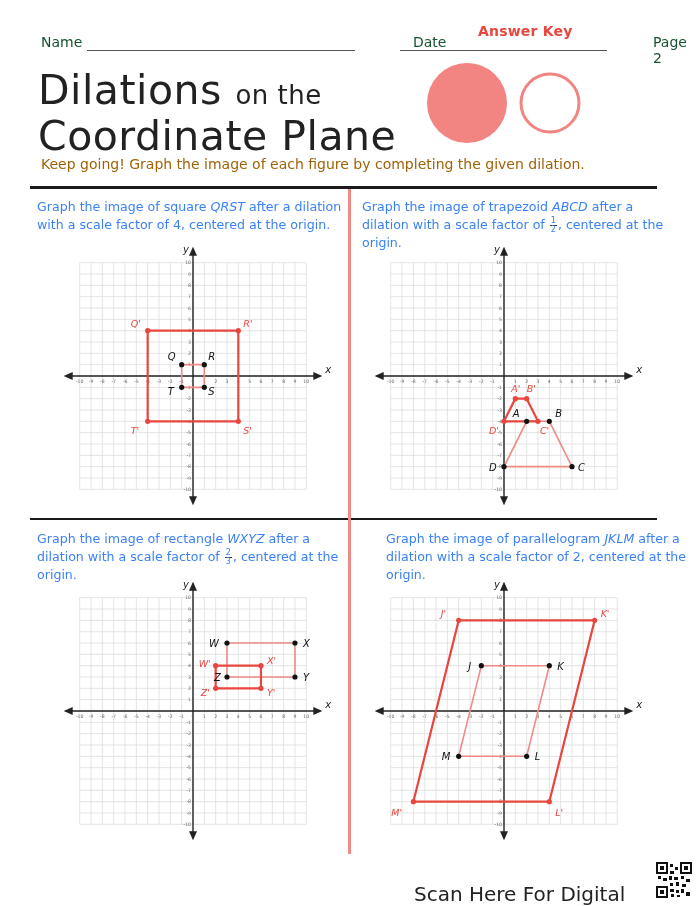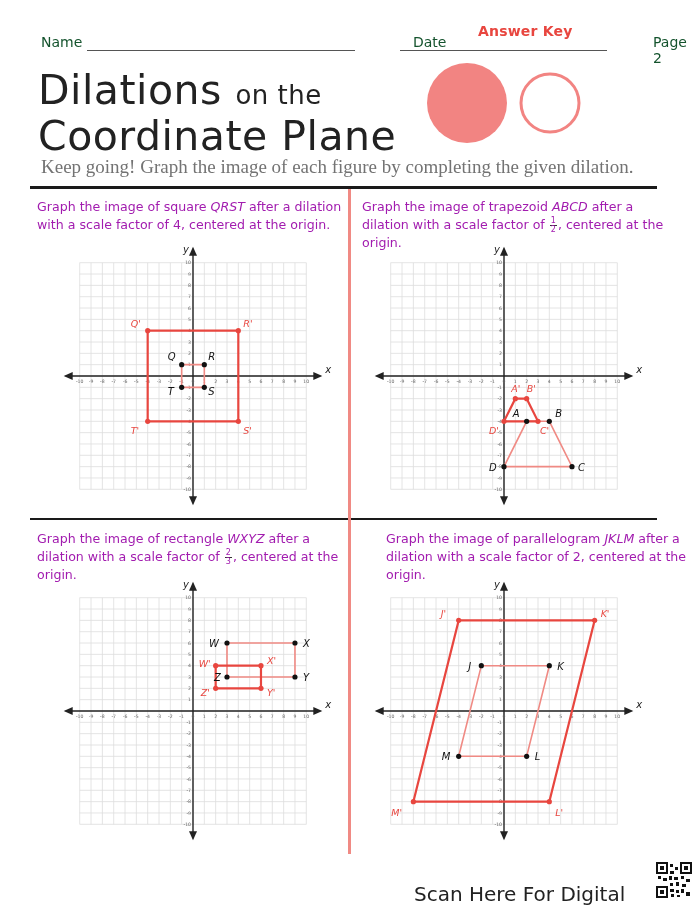--- a/index.html
+++ b/index.html
@@ -3,24 +3,24 @@
 <meta charset="utf-8">
 <style>
   html, body { margin:0; padding:0; background:#ffffff; }
   body { width:700px; height:906px; position:relative; overflow:hidden; font-family:"DejaVu Sans", sans-serif; color:#222; }
   .abs { position:absolute; }
   .hdr-label { font-size:14px; color:#14532d; }
   .hdr-line { border-bottom:1px solid #555; height:0; }
   .answer-key { font-size:14px; color:#e8463f; font-weight:bold; letter-spacing:0.2px; }
   .title-big { font-size:41px; color:#222; line-height:46px; letter-spacing:0.5px; }
   .title-small { font-size:26px;margin-top:48px; }
-  .subtitle { font-size:19px; color:#737373;font-family:Liberation Serif, serif; }
+  .subtitle { font-size:14px; color:#a16207; }
   .rule-black { background:#1a1a1a; height:3px; }
   .rule-pink { background:#f08a84; width:3px; }
-  .prompt { font-size:12.6px; color:#a21caf; line-height:18px; }
+  .prompt { font-size:12.6px; color:#3b82f6; line-height:18px; }
   .prompt i { font-style:italic; }
   .frac { display:inline-block; vertical-align:middle; text-align:center; font-size:8px; line-height:8px; margin:0 1px; }
   .frac span { display:block; }
   .frac .num { border-bottom:1px solid #333; padding:0 1px; }
   svg text { font-family:"DejaVu Sans", sans-serif; }
   .footer-scan { font-size:20px; color:#222; }
   .logo-text { font-size:14px; font-weight:bold; letter-spacing:0.3px; }
 </style>
 </head>
 <body>

